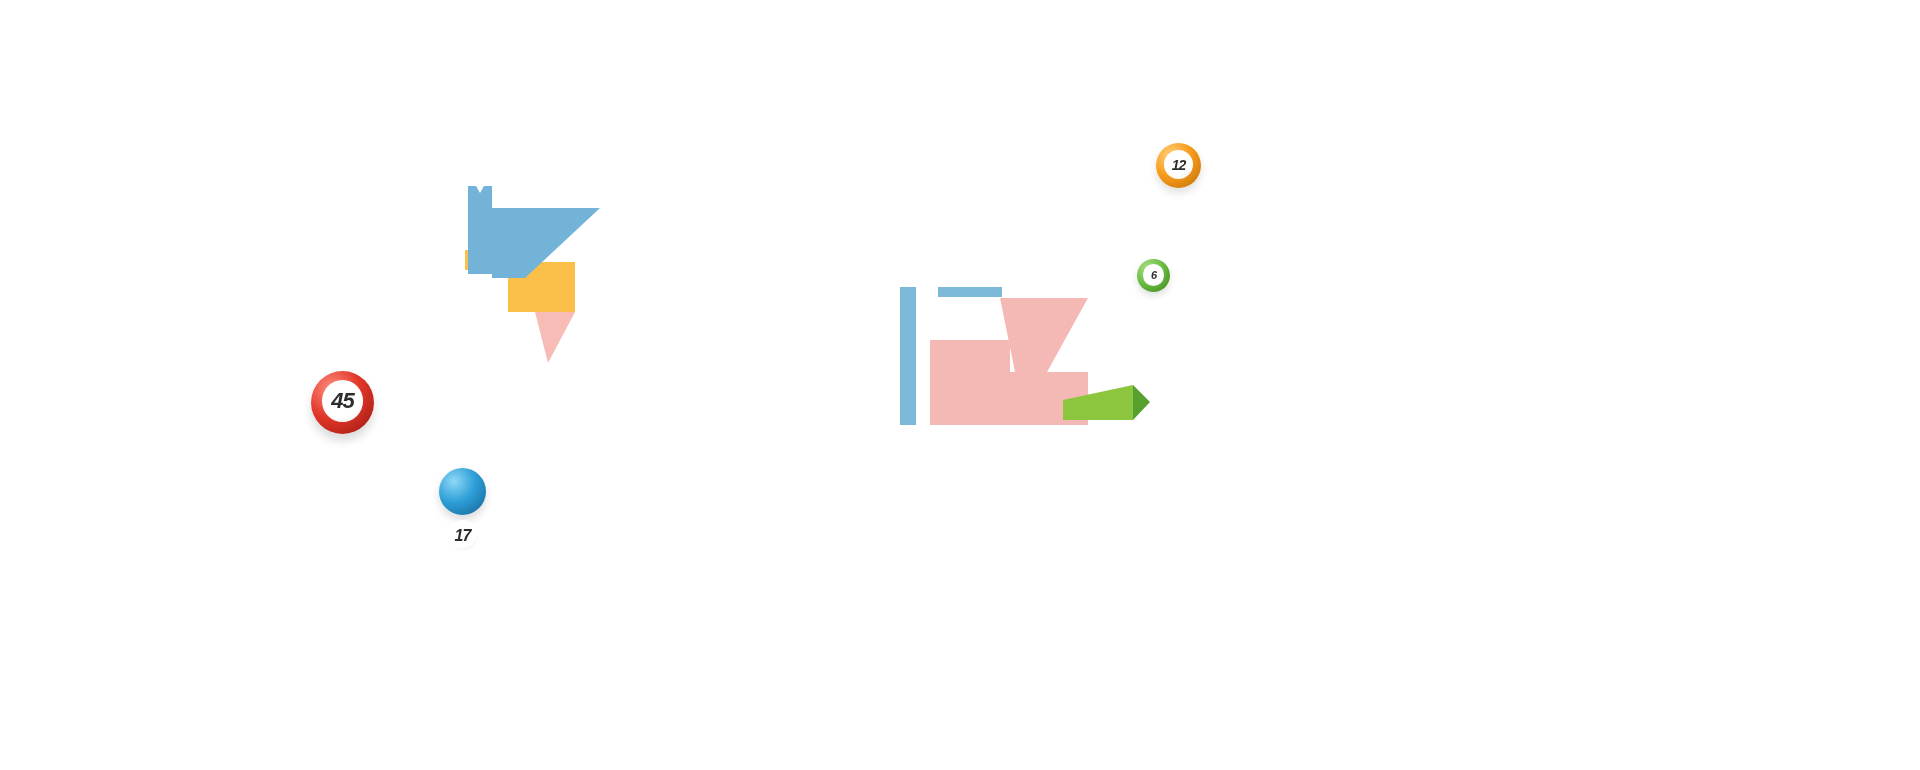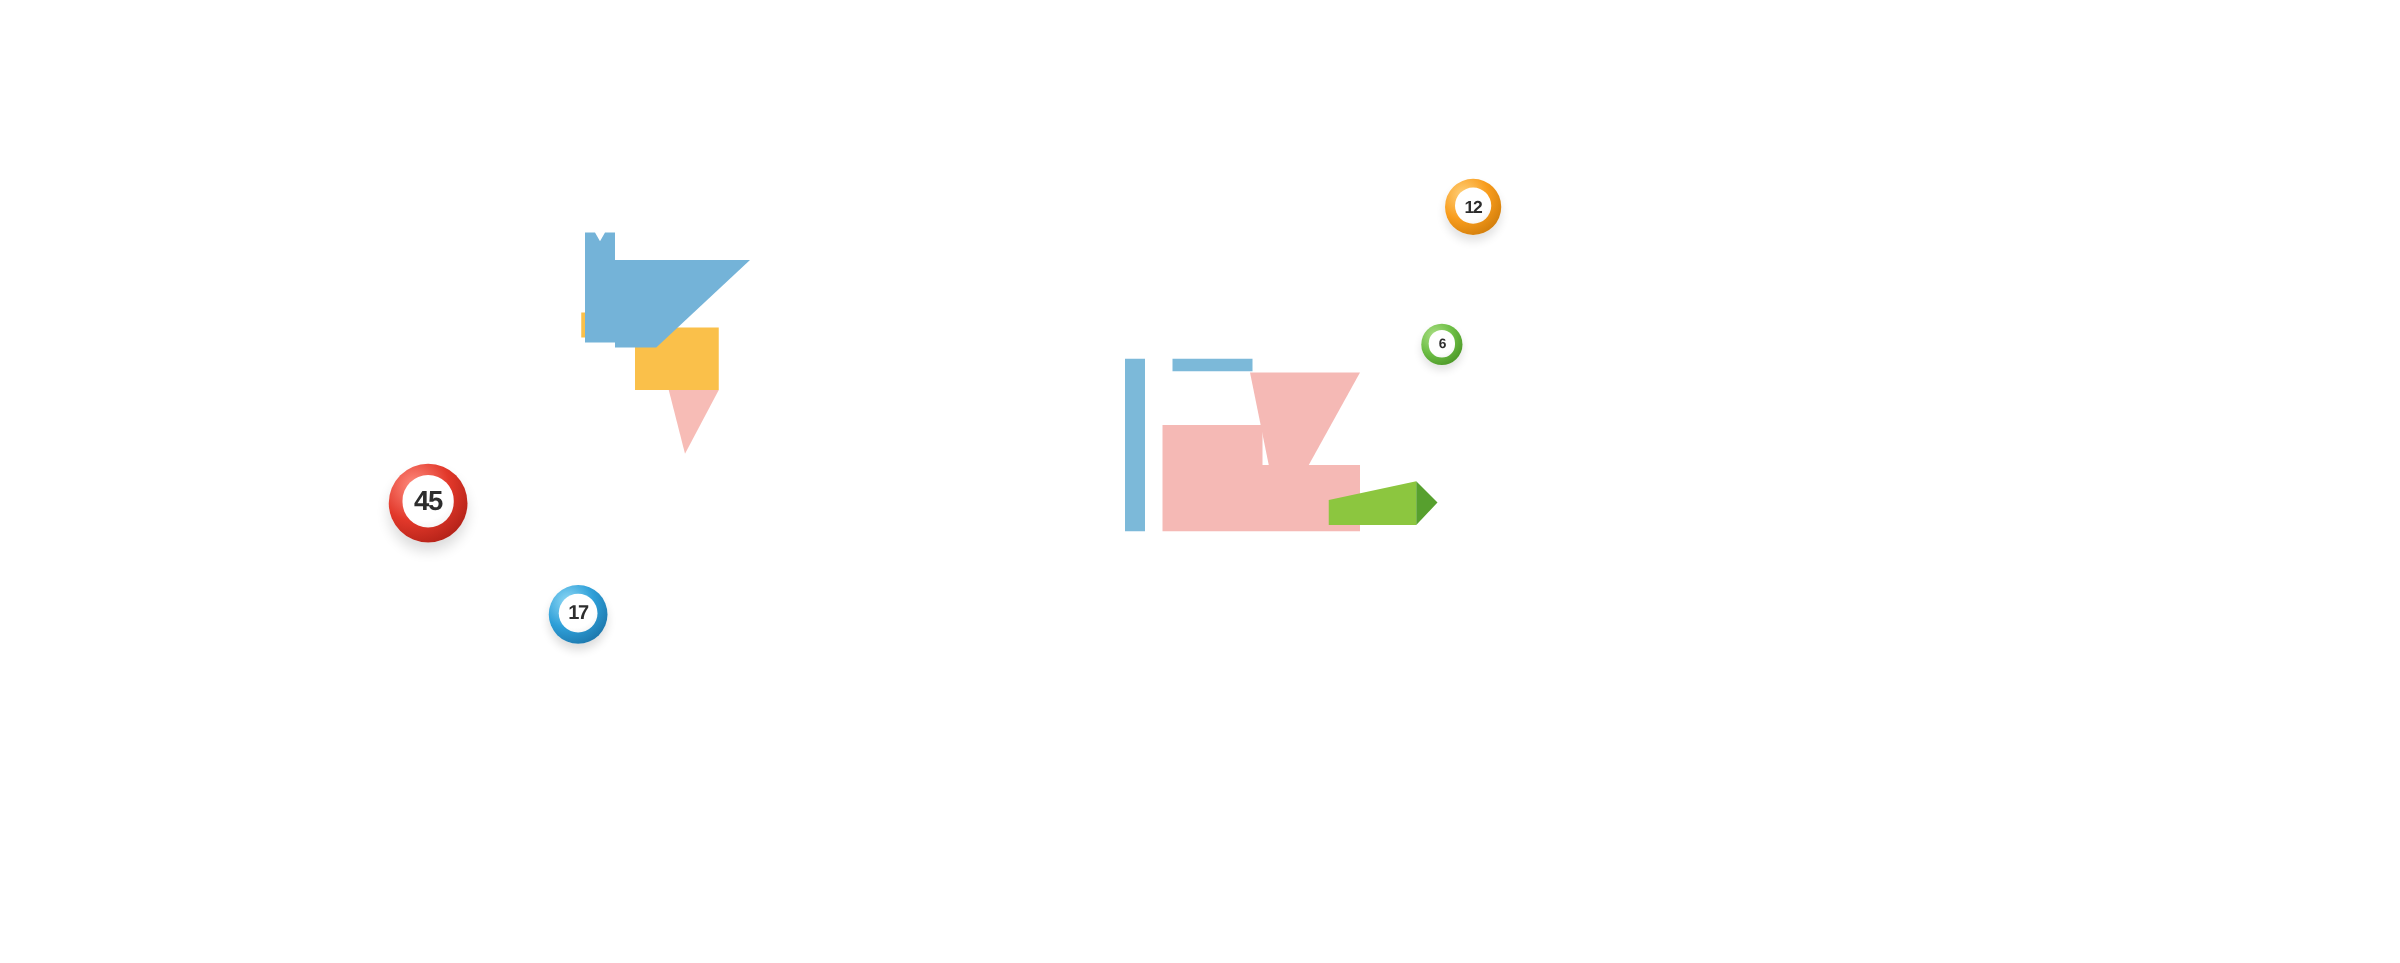--- a/index.html
+++ b/index.html
@@ -14,35 +14,35 @@
   .bird-graphic{left:455px;top:178px;}
   .numeral-graphic{left:895px;top:282px;}
 
   
   .ball{position:absolute;border-radius:50%;}
   .ball-face{
     position:absolute;left:17%;top:15%;width:66%;height:66%;
     border-radius:50%;
     background:radial-gradient(circle at 40% 32%, #ffffff 62%, #e9e9e9 100%);
     display:flex;align-items:center;justify-content:center;
-    font-weight:800;color:#2d2d2d;
+    font-weight:800;font-style:italic;color:#2d2d2d;
     letter-spacing:-1px;
   }
   .ball-0{
     left:311px;top:371px;width:63px;height:63px;
     background:radial-gradient(circle at 32% 28%, #ff8d80 0%, #e2382a 45%, #b32218 80%, #8f1a10 100%);
     box-shadow:0 7px 10px rgba(0,0,0,0.14);
   }
   .ball-0 .ball-face{font-size:22px;}
   .ball-1{
     left:439px;top:468px;width:47px;height:47px;
     background:radial-gradient(circle at 32% 28%, #8ed8f5 0%, #2e9fd8 45%, #1d77ac 80%, #15618f 100%);
     box-shadow:0 5px 8px rgba(0,0,0,0.14);
   }
-  .ball-1 .ball-face{font-size:16px;}
+  .ball-1 .ball-face{font-size:16px;margin-top:45px;}
   .ball-2{
     left:1156px;top:143px;width:45px;height:45px;
     background:radial-gradient(circle at 32% 28%, #ffd07a 0%, #f89c1c 45%, #d27e0c 80%, #b06a05 100%);
     box-shadow:0 5px 8px rgba(0,0,0,0.12);
   }
   .ball-2 .ball-face{font-size:14px;}
   .ball-3{
     left:1137px;top:259px;width:33px;height:33px;
     background:radial-gradient(circle at 32% 28%, #aade84 0%, #6dbe45 45%, #4d9828 80%, #3c7f1f 100%);
     box-shadow:0 4px 7px rgba(0,0,0,0.12);

